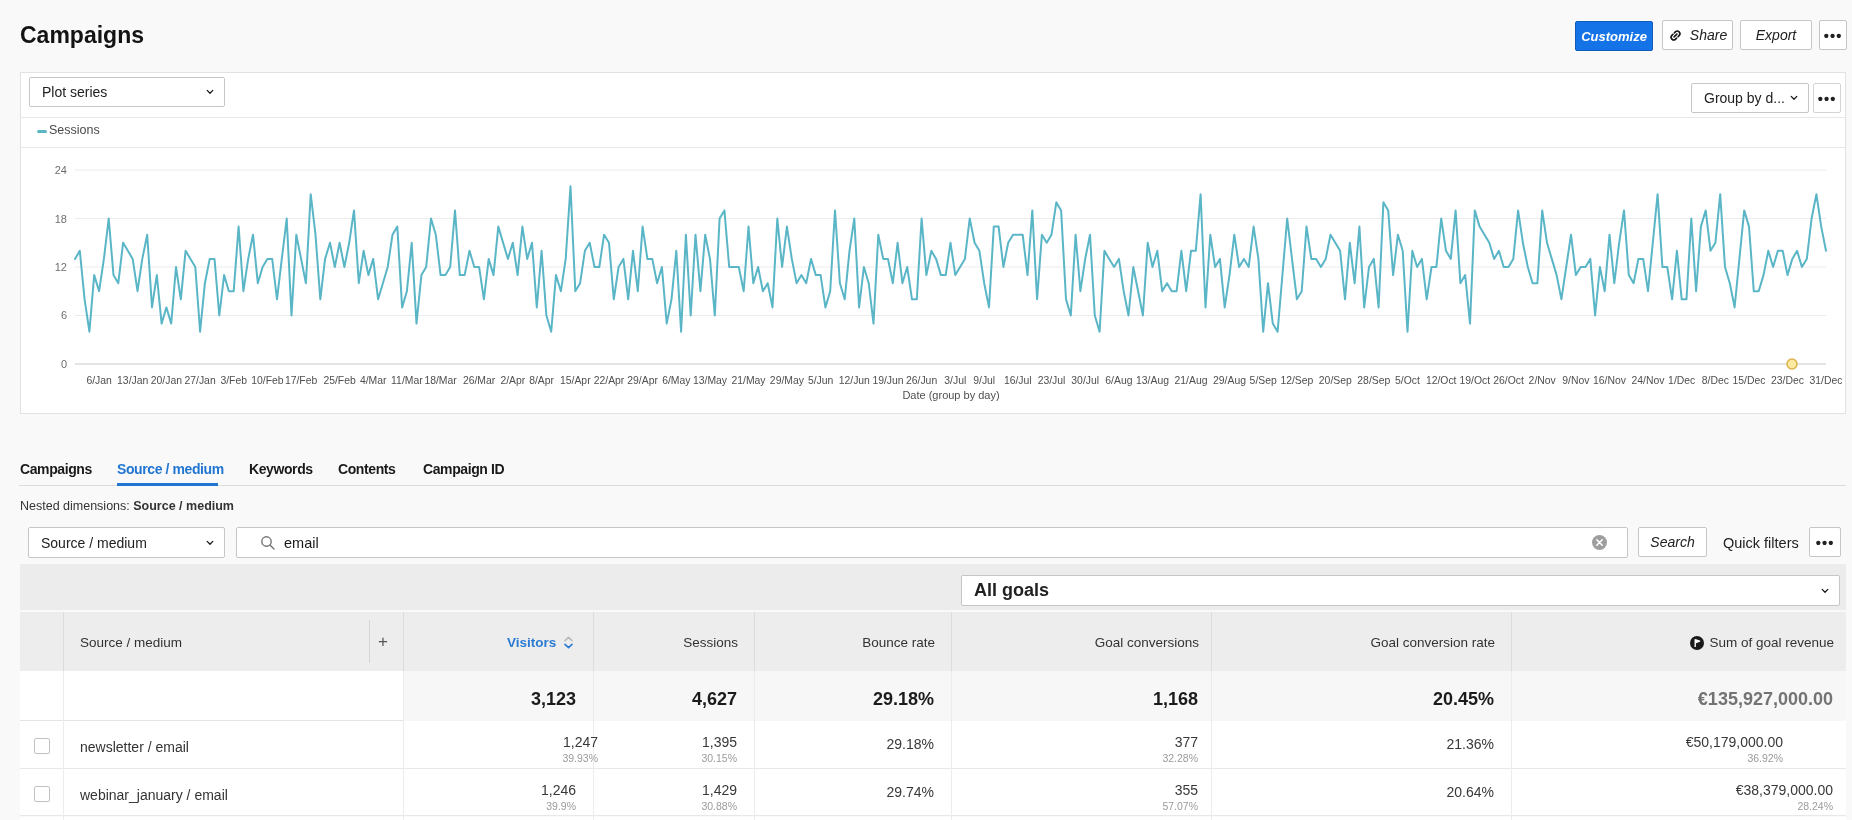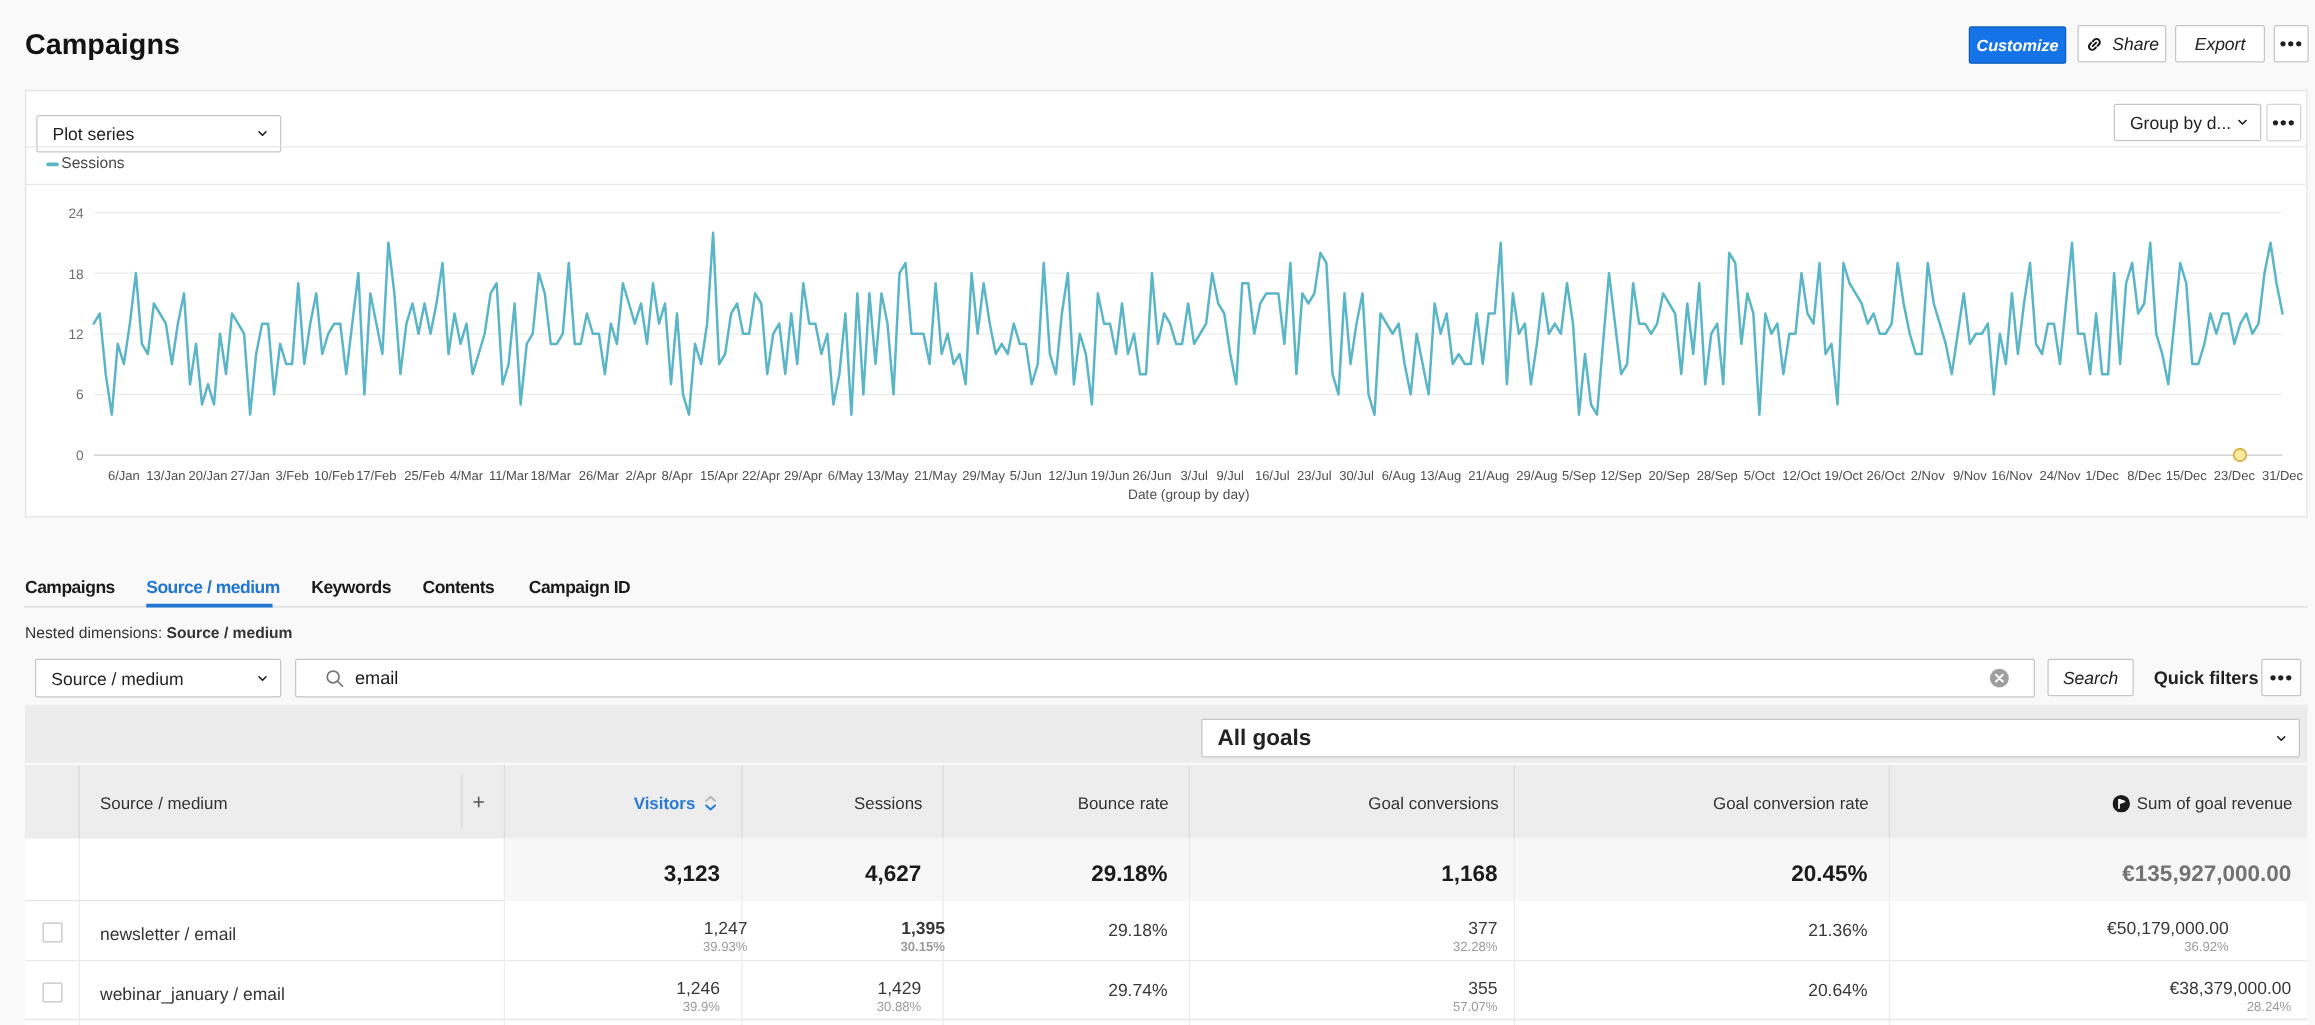--- a/index.html
+++ b/index.html
@@ -36,21 +36,21 @@
         <path d="M7 5.2 H5.4 a2.8 2.8 0 0 0 0 5.6 H7"></path>
         <path d="M9 5.2 H10.6 a2.8 2.8 0 0 1 0 5.6 H9"></path>
         <line x1="5.9" y1="8" x2="10.1" y2="8"></line>
       </g>
     </svg>
   Share</div>
 <div class="abs btn" style="left:1740px; top:20px; width:72px;">Export</div>
 <div class="abs btn dots" style="left:1819px; top:20px; width:28px;">•••</div>
 
 <div class="abs card">
-  <div class="abs select" style="left:8px; top:19px; width:196px; height:30px;">Plot series
+  <div class="abs select" style="left:8px; top:4px; width:196px; height:30px;">Plot series
     <svg class="chev" viewBox="0 0 10 10">
         <path d="M1.5 3 L5 6.5 L8.5 3" fill="none" stroke="#1a1a1a" stroke-width="1.6" stroke-linecap="round" stroke-linejoin="round"></path>
       </svg>
   </div>
   <div class="abs select" style="left:1670px; top:10px; width:118px; height:30px;">Group by d...
     <svg class="chev" viewBox="0 0 10 10">
         <path d="M1.5 3 L5 6.5 L8.5 3" fill="none" stroke="#1a1a1a" stroke-width="1.6" stroke-linecap="round" stroke-linejoin="round"></path>
       </svg>
   </div>
   <div class="abs btn dots" style="left:1792px; top:10px; width:28px; border-color:#d4d4d4;">•••</div>
@@ -150,21 +150,21 @@
       <circle cx="6.5" cy="6.5" r="4.7" fill="none" stroke="#757575" stroke-width="1.4"></circle>
       <path d="M10.2 10.2 L14 14" stroke="#757575" stroke-width="1.4" stroke-linecap="round"></path>
     </svg>
   <span style="font-size:14.5px; color:#1a1a1a;">email</span>
   <svg width="17" height="17" viewBox="0 0 17 17" style="margin-left:auto; margin-right:-4px;">
       <circle cx="8.5" cy="8.5" r="7.5" fill="#9e9e9e"></circle>
       <path d="M5.8 5.8 L11.2 11.2 M11.2 5.8 L5.8 11.2" stroke="#fff" stroke-width="1.6" stroke-linecap="round"></path>
     </svg>
 </div>
 <div class="abs btn" style="left:1638px; top:527px; width:69px;">Search</div>
-<div class="abs" style="left:1723px; top:527px; height:31px; display:flex; align-items:center; font-size:14.5px; color:#212121; font-weight:700;">Quick filters</div>
+<div class="abs" style="left:1723px; top:527px; height:31px; display:flex; align-items:center; font-size:14.5px; color:#212121; font-weight:400;">Quick filters</div>
 <div class="abs btn dots" style="left:1809px; top:527px; width:32px;">•••</div>
 
 <div class="abs" style="left:20px; top:564px; width:1826px; height:46px; background:#ececec;"></div>
 <div class="abs select" style="left:961px; top:575px; width:879px; height:31px; font-weight:700; font-size:18px;">All goals
   <svg class="chev" viewBox="0 0 10 10">
       <path d="M1.5 3 L5 6.5 L8.5 3" fill="none" stroke="#1a1a1a" stroke-width="1.6" stroke-linecap="round" stroke-linejoin="round"></path>
     </svg>
 </div>
 
 <div class="abs" style="left:20px; top:612px; width:1826px; height:59px; background:#ededed;"></div>
@@ -216,21 +216,21 @@
 <div class="abs rcell" style="left:951px; top:689px; width:247px; font-size:18px; font-weight:700; color:#1b1b1b;">1,168</div>
 <div class="abs rcell" style="left:1211px; top:689px; width:283px; font-size:18px; font-weight:700; color:#1b1b1b;">20.45%</div>
 <div class="abs rcell" style="left:1511px; top:689px; width:322px; font-size:18px; font-weight:700; color:#737373;">€135,927,000.00</div>
 
 <div class="abs" style="left:34px; top:738px; width:16px; height:16px; border:1px solid #c2c2c2; border-radius:2px; background:#fff;"></div>
 <div class="abs" style="left:80px; top:739px; font-size:14px; color:#333;">newsletter / email</div>
 <div class="abs rcell" style="left:403px; top:734px; width:173px;margin-left:22px;">
     <div class="num-main">1,247</div>
     <div class="num-sub">39.93%</div>
   </div>
-<div class="abs rcell" style="left:612px; top:734px; width:144px;font-weight:bold;">
+<div class="abs rcell" style="left:593px; top:734px; width:144px;">
     <div class="num-main">1,395</div>
     <div class="num-sub">30.15%</div>
   </div>
 <div class="abs rcell" style="left:754px; top:736px; width:180px;">
     <div class="num-main">29.18%</div>
   </div>
 <div class="abs rcell" style="left:951px; top:734px; width:247px;">
     <div class="num-main">377</div>
     <div class="num-sub">32.28%</div>
   </div>

